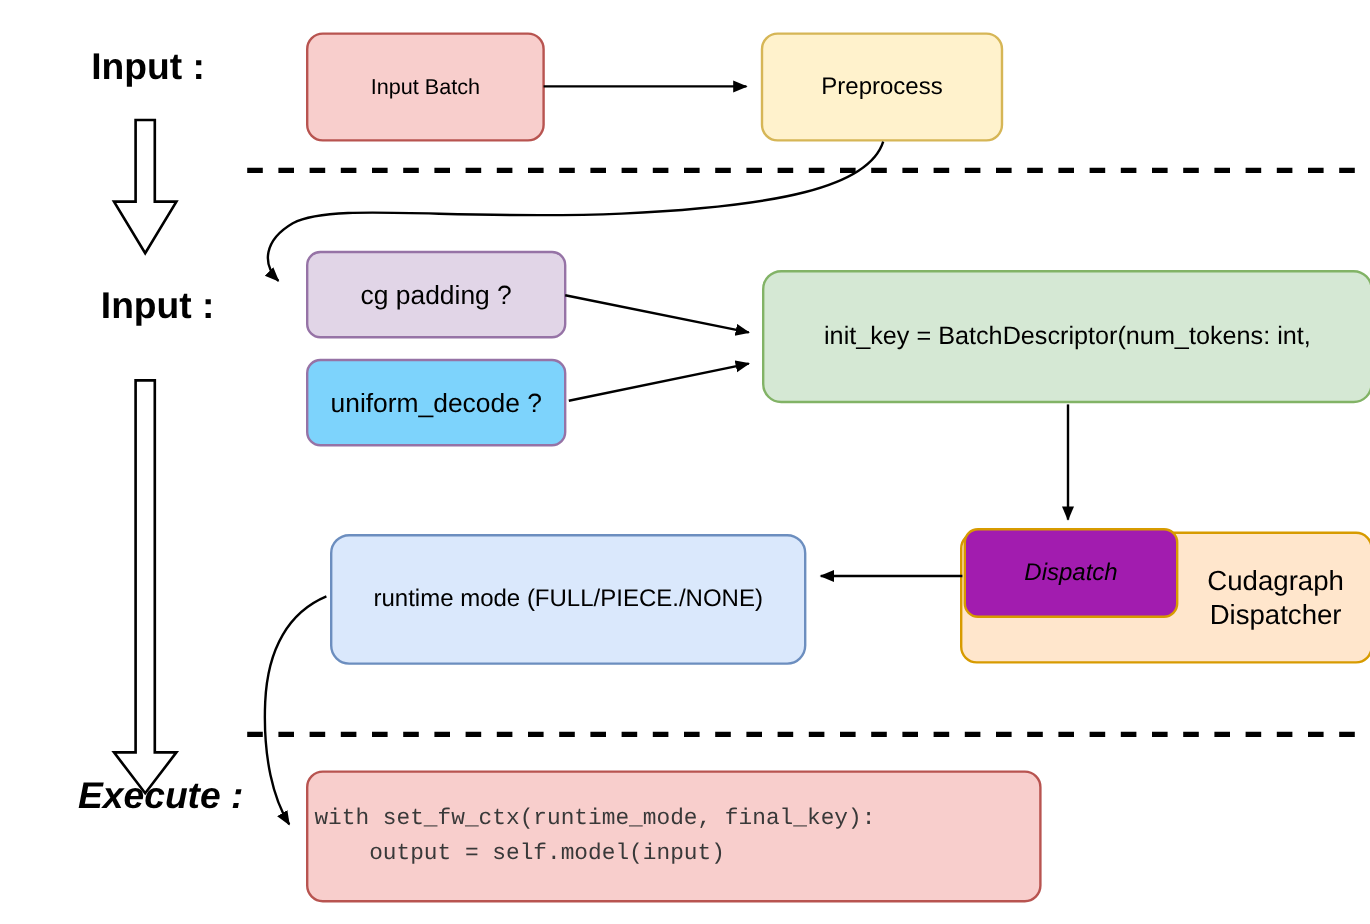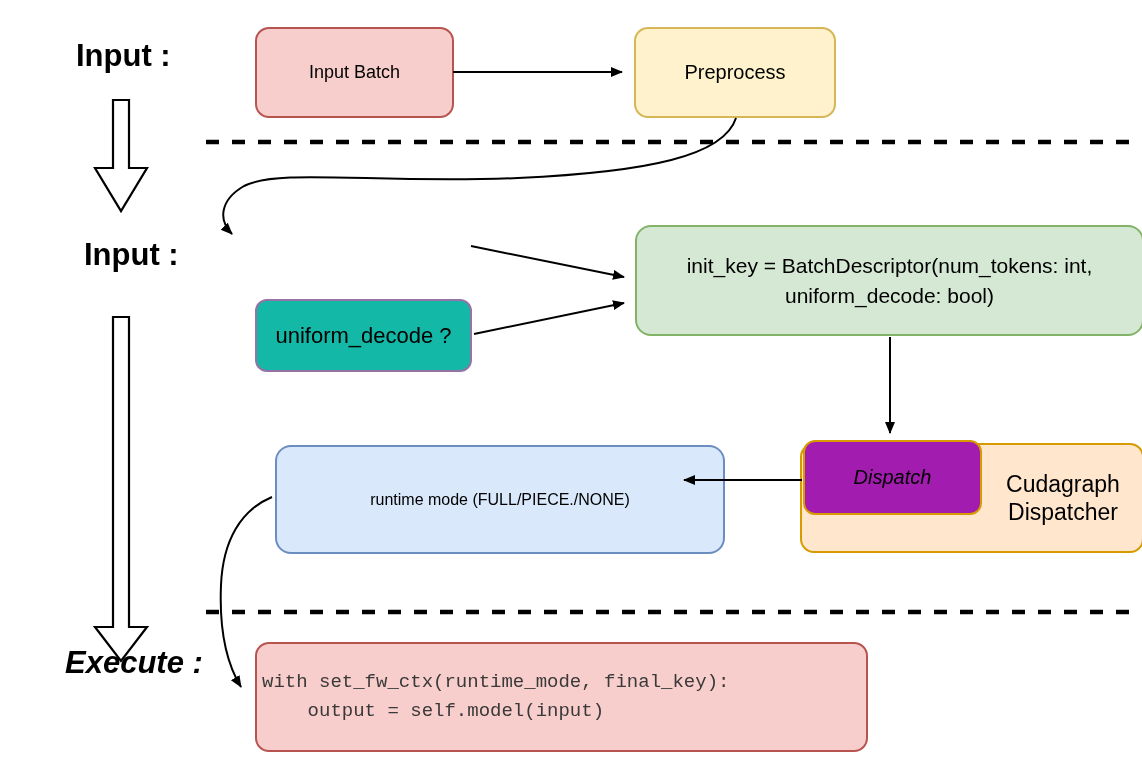--- a/index.html
+++ b/index.html
@@ -25,28 +25,28 @@
     position:absolute; font-weight:bold; font-size:31px; color:#000; z-index:3;
     white-space:nowrap;
   }
   #label-input   { left:28px;  top:38px;  }
   #label-plan    { left:36px;  top:237px; }
   #label-execute { left:17px;  top:645px;font-style:italic; }
 
   #input-batch    { left:207px; top:27px;  width:199px; height:91px;  background:#f8cecc; border-color:#b85450; font-size:18px; }
   #preprocess     { left:586px; top:27px;  width:202px; height:91px;  background:#fff2cc; border-color:#d6b656; font-size:20px; }
   #cg-padding     { left:207px; top:209px; width:217px; height:73px;  background:#e1d5e7; border-color:#9673a6; font-size:22px; border-radius:12px; }
-  #uniform-decode { left:207px; top:299px; width:217px; height:73px;  background:#14b8a6; border-color:#9673a6; font-size:22px; border-radius:12px; }
+  #uniform-decode { left:207px; top:299px; width:217px; height:73px;  background:#7dd3fc; border-color:#9673a6; font-size:22px; border-radius:12px; }
   #init-key       { left:587px; top:225px; width:509px; height:111px; background:#d5e8d4; border-color:#82b366; font-size:21px; line-height:30px; border-radius:16px; }
   #cudagraph-outer{ left:752px; top:443px; width:344px; height:110px; background:#ffe6cc; border-color:#d79b00; z-index:1; }
   #dispatch       { left:755px; top:440px; width:179px; height:75px;  background:#a21caf; border-color:#d79b00; font-size:20px; border-radius:12px; z-index:2;font-style:italic; }
   #cudagraph-label{ position:absolute; left:934px; top:443px; width:162px; height:110px;
                     display:flex; flex-direction:column; align-items:center; justify-content:center;
                     font-size:23px; line-height:28px; color:#000; z-index:2; text-align:center; }
-  #runtime-mode   { left:227px; top:445px; width:450px; height:109px; background:#dae8fc; border-color:#6c8ebf; font-size:16px; line-height:27px; border-radius:16px; }
+  #runtime-mode   { left:227px; top:445px; width:397px; height:109px; background:#dae8fc; border-color:#6c8ebf; font-size:20px; line-height:27px; border-radius:16px; }
   #execute-code   { left:207px; top:642px; width:613px; height:110px; background:#f8cecc; border-color:#b85450;
                     font-family:"Liberation Mono", monospace; font-size:19px; line-height:29px;
                     align-items:flex-start; padding-left:5px; color:#393939; border-radius:14px; text-align:right; }
   #execute-code .code-line { display:block; white-space:pre; }
   .box-line { display:block; }
 </style>
 </head>
 <body>
 
 <div class="canvas">
@@ -56,28 +56,30 @@
   <div class="stage-label" id="label-execute">Execute :</div>
 
   <div class="node" id="input-batch">
     <span>Input Batch</span>
   </div>
 
   <div class="node" id="preprocess">
     <span>Preprocess</span>
   </div>
 
+  <div class="node" id="cg-padding">
+    <span>cg padding ?</span>
+  </div>
 
   <div class="node" id="uniform-decode">
     <span>uniform_decode ?</span>
   </div>
 
   <div class="node" id="init-key">
     <span class="box-line">init_key = BatchDescriptor(num_tokens: int,</span>
-    <span class="box-line">uniform_decode: bool)</span>
   </div>
 
   <div class="node" id="cudagraph-outer"></div>
   <div class="node" id="dispatch">
     <span>Dispatch</span>
   </div>
   <div id="cudagraph-label">
     <span class="box-line">Cudagraph</span>
     <span class="box-line">Dispatcher</span>
   </div>

